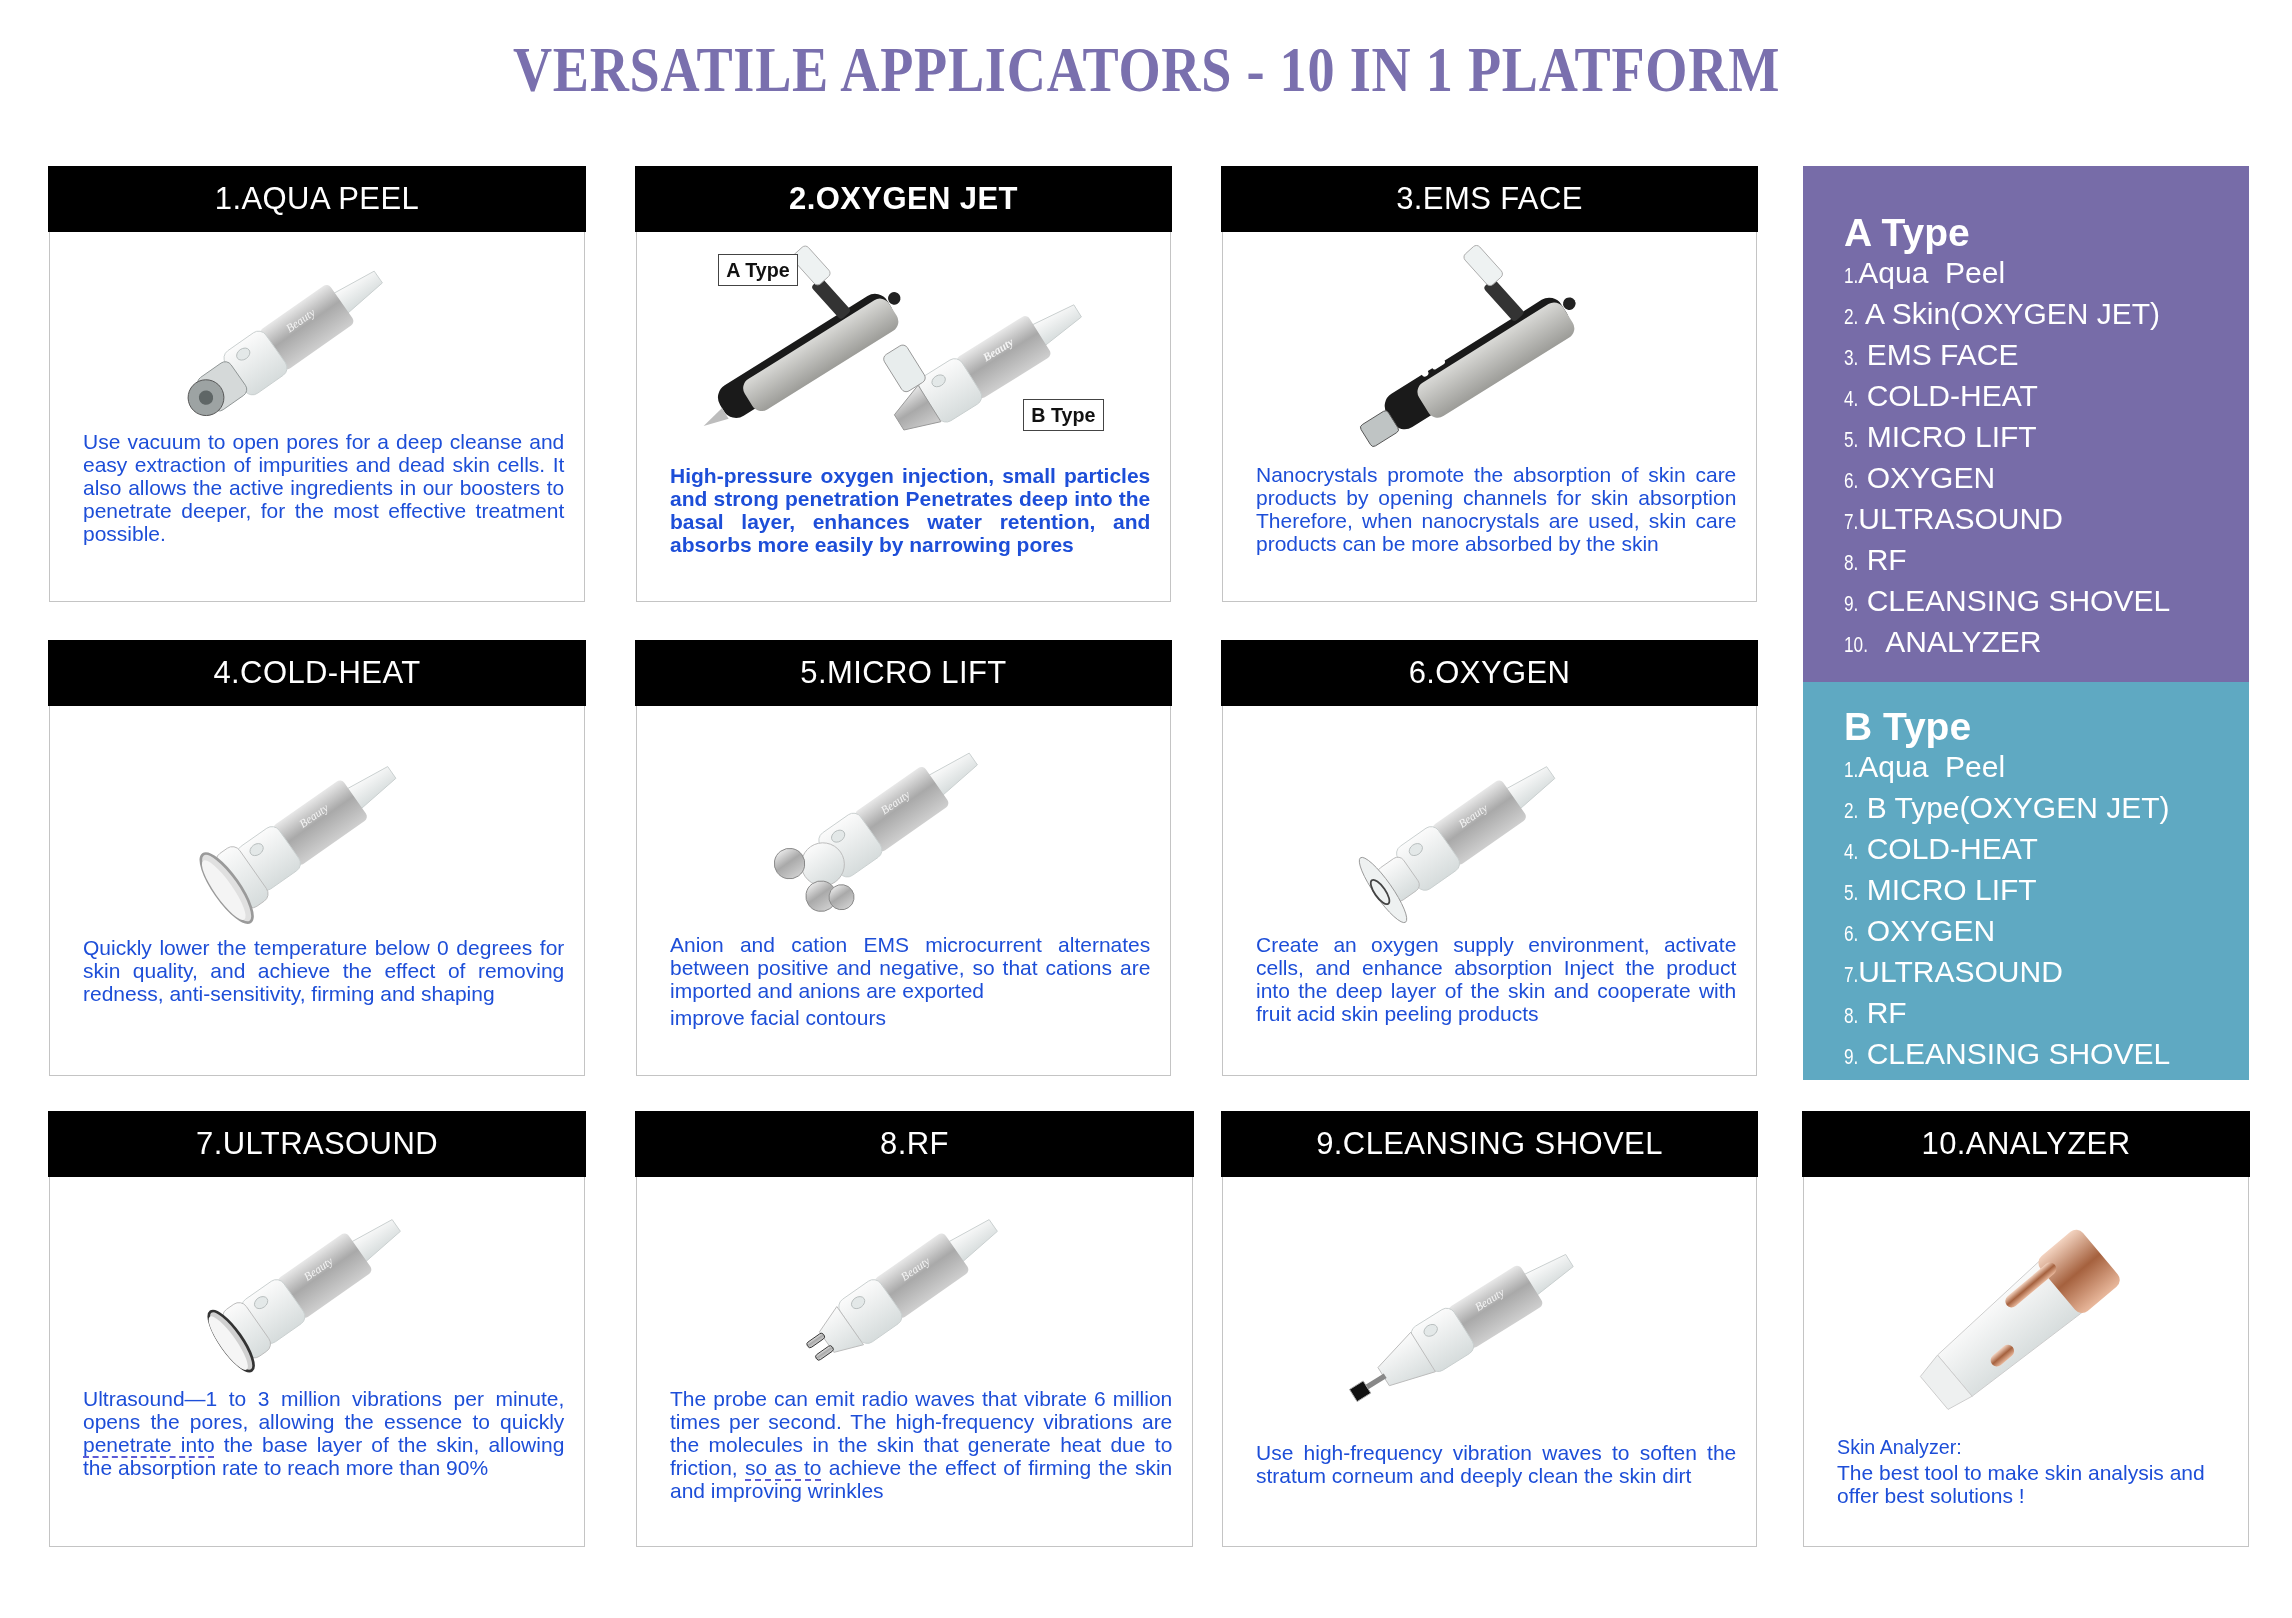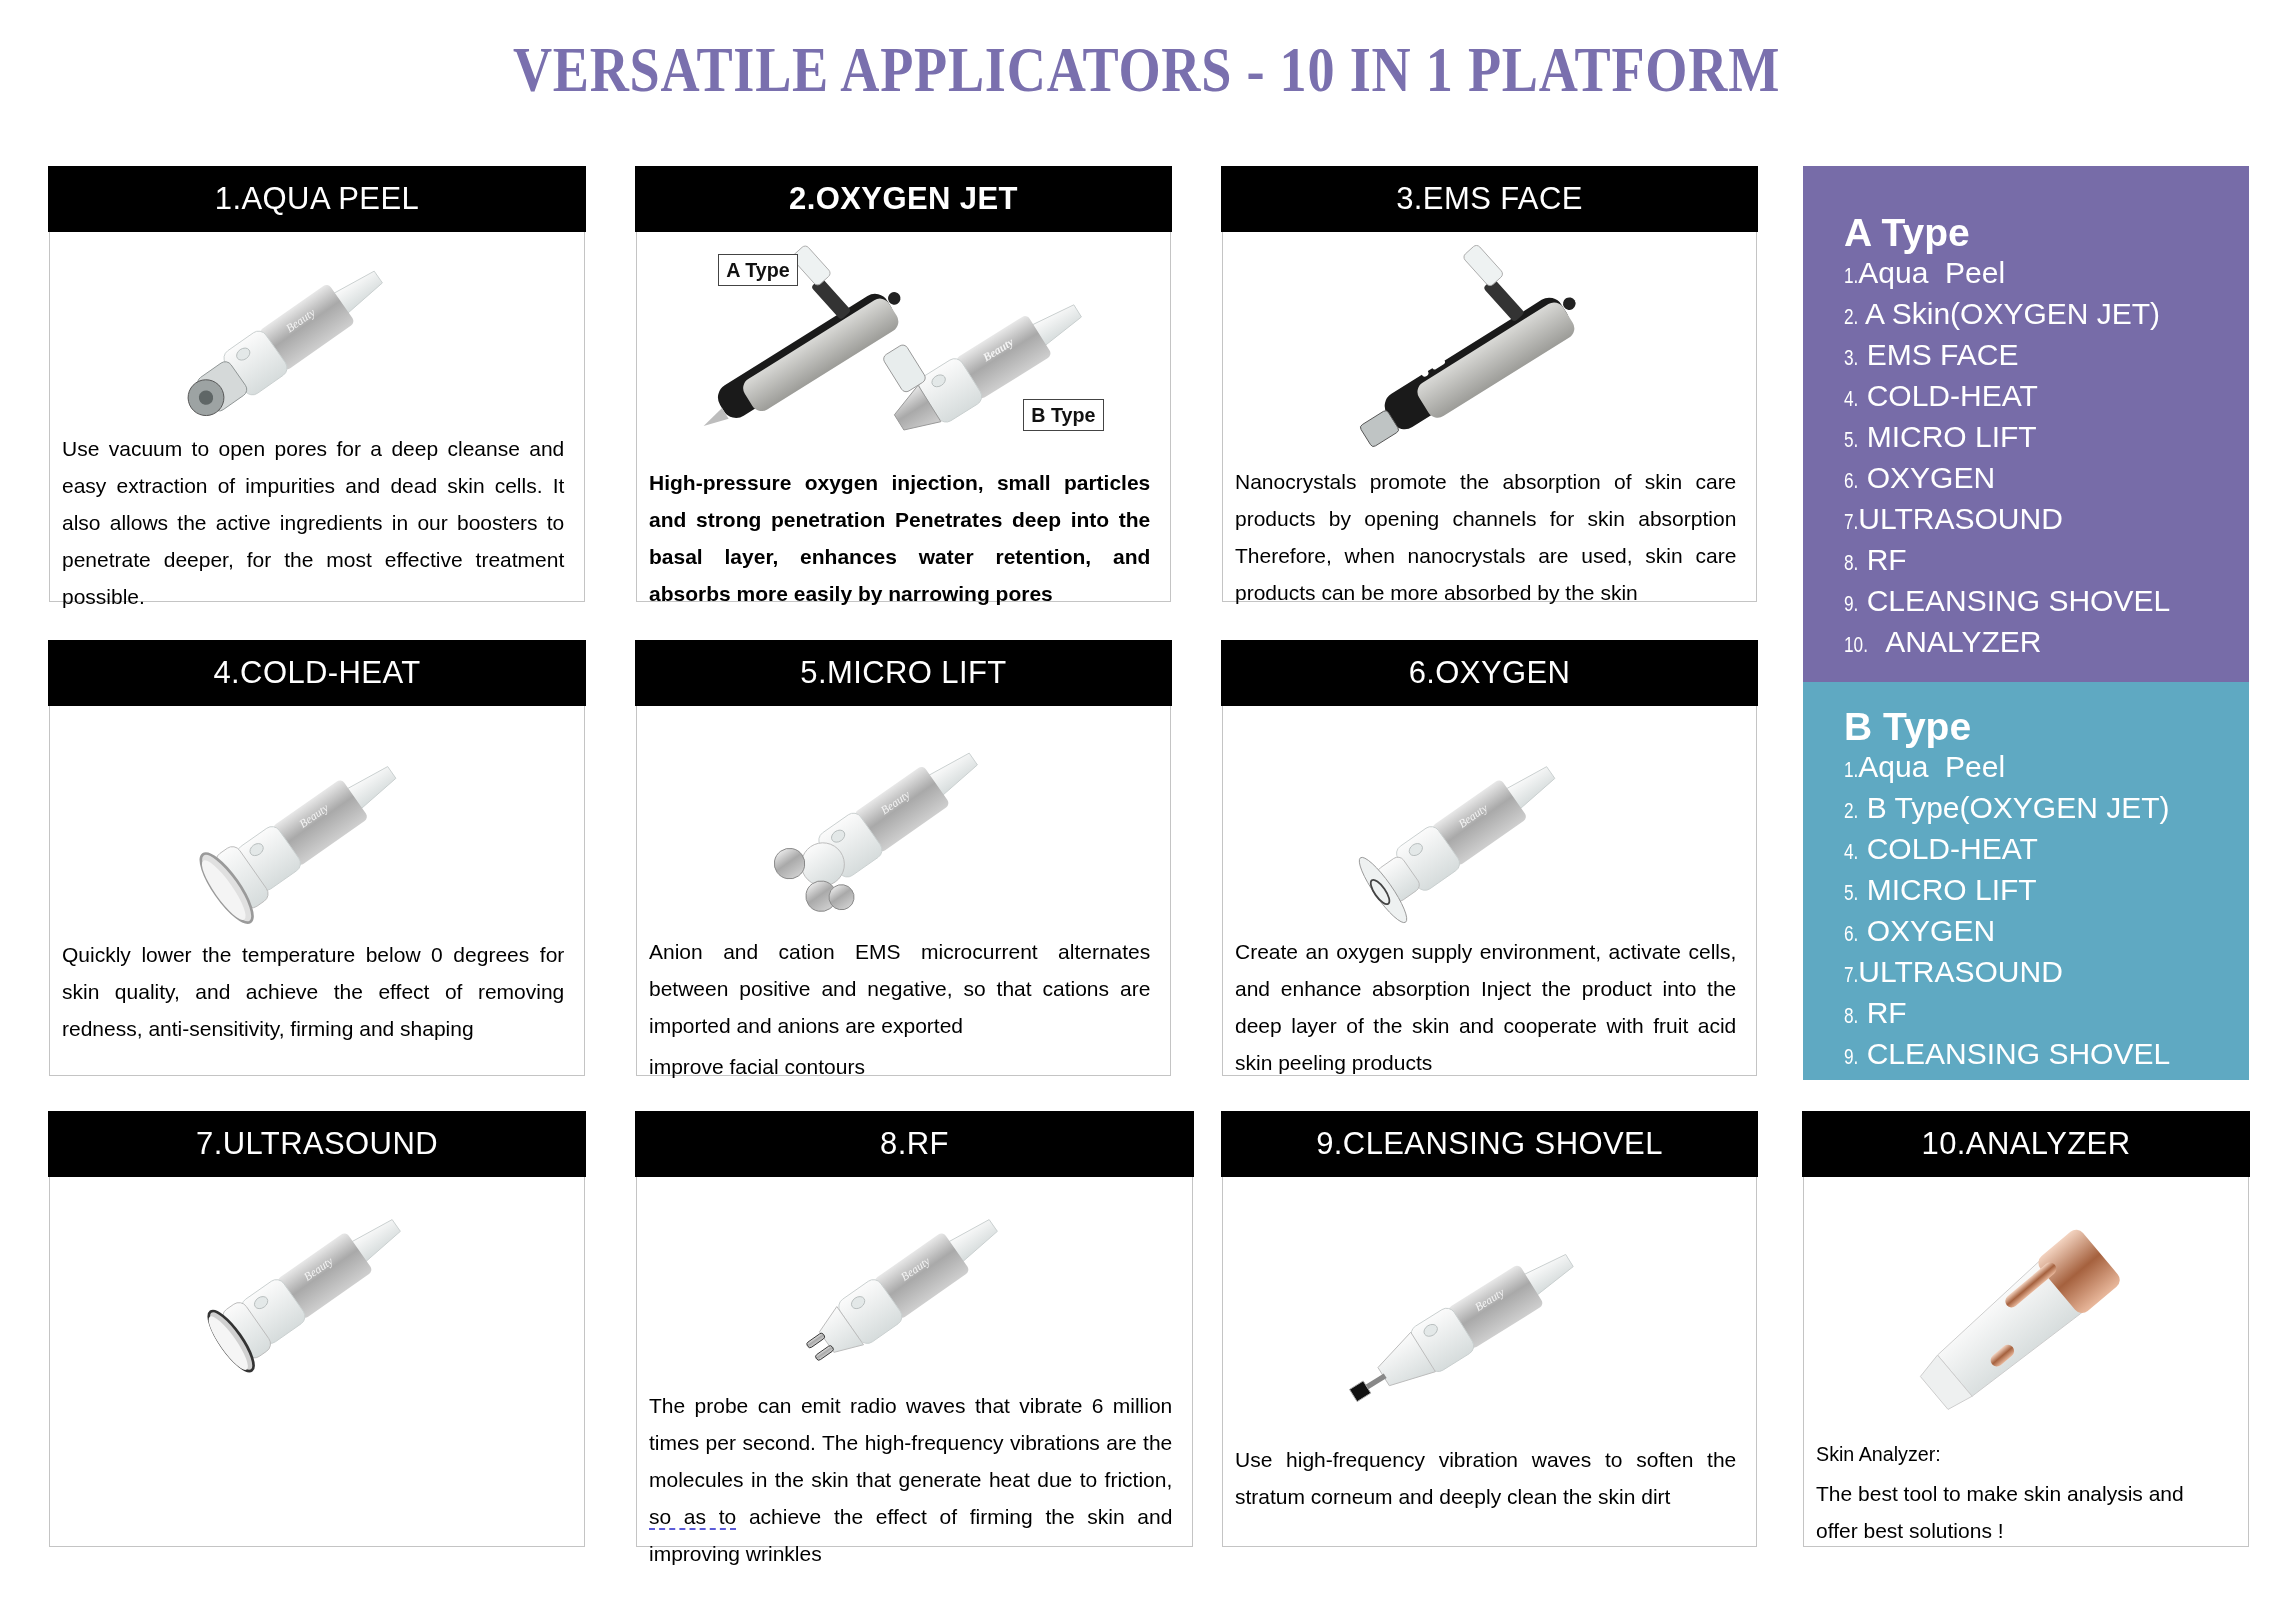--- a/index.html
+++ b/index.html
@@ -9,21 +9,21 @@
     font-family:"Liberation Serif", serif; font-weight:bold; font-size:63px; letter-spacing:0.9px;
     color:#7a70ae; transform:scaleX(0.86); transform-origin:center;
   }
   .card { position:absolute; border:1.8px solid #c4c4c4; border-top:none; background:#fff; box-sizing:border-box; }
   .card-header {
     position:absolute; left:-1.8px; right:-1.8px; top:0; height:66px; background:#000; color:#fff;
     font-size:31px; display:flex; align-items:center; justify-content:center; letter-spacing:0.4px;
   }
   .card-img { position:absolute; left:0; right:0; top:81px; height:269px; display:flex; align-items:center; justify-content:center; }
   .card-desc {
-    position:absolute; left:12px; right:19.7px; color:#000000; font-size:21px; line-height:37px;
+    position:absolute; left:33px; right:19.7px; color:#1d4ed8; font-size:21px; line-height:23px;
     text-align:justify; text-align-last:left;
   }
   .dotted { text-decoration:underline dashed #5b5bd6; text-underline-offset:3.6px; }
   .callout { position:absolute; border:1.3px solid #444; background:#fff; font-size:19.7px; color:#111; padding:3.6px 7.2px; }
   .panel { position:absolute; color:#fff; box-sizing:border-box; padding-left:41px; }
   .panel h2 { margin:0; font-size:39px; font-weight:bold; line-height:43px; }
   .panel ul { list-style:none; margin:0; padding:0; }
   .panel li { font-size:30px; line-height:38px; white-space:nowrap; }
   .panel li .num { font-size:21.5px; display:inline-block; transform:scaleX(0.8); transform-origin:left; margin-right:-3.6px; }
 </style>
@@ -207,20 +207,21 @@
   <div class="card-img" style="top:72px;height:206px;">
     <svg width="287" height="206" viewBox="0 0 320 230">
       <g transform="translate(80,165) rotate(-35)">
         <use href="#pen-body"></use>
         <rect x="-14" y="-32" width="30" height="64" rx="10" fill="url(#white)" stroke="#bbb"></rect>
         <ellipse cx="-20" cy="0" rx="12" ry="40" fill="#d0d0d0" stroke="#333" stroke-width="3"></ellipse>
         <ellipse cx="-24" cy="0" rx="9" ry="36" fill="#f5f5f5"></ellipse>
       </g>
     </svg>
   </div>
+  <div class="card-desc" style="top:276px;"><span>Ultrasound—1 to 3 million vibrations per minute, opens the pores, allowing the essence to quickly </span><span class="dotted">penetrate into</span><span> the base layer of the skin, allowing the absorption rate to reach more than 90%</span></div>
 </div>
 
 <div class="card" style="left:636px; top:1111px; width:557px; height:436px;">
   <div class="card-header">8.RF</div>
   <div class="card-img" style="top:72px;height:206px;">
     <svg width="287" height="206" viewBox="0 0 320 230">
       <g transform="translate(80,165) rotate(-35)">
         <use href="#pen-body"></use>
         <path d="M10,-26 L-22,-14 L-22,14 L10,26 Z" fill="url(#white)" stroke="#bbb"></path>
         <rect x="-42" y="-12" width="22" height="7" rx="3" fill="url(#metal)" stroke="#333"></rect>

